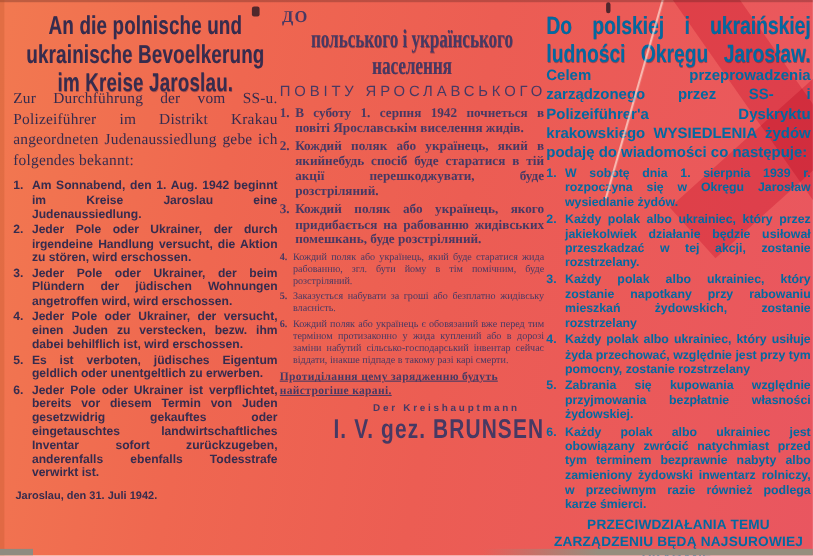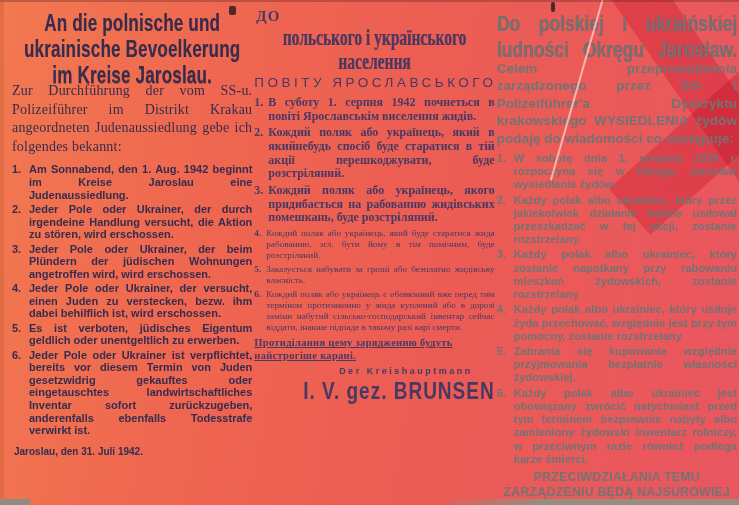--- a/index.html
+++ b/index.html
@@ -58,21 +58,21 @@
     text-decoration:underline;letter-spacing:.3px;
   }
   .ua-sig{margin-top:3px;text-align:right;font-family:"Liberation Sans",sans-serif;}
   .ua-sig-title{font-size:9px;font-weight:bold;letter-spacing:2.5px;margin:0 22px 0 0;}
   .ua-sig-name{
     font-size:19px;font-weight:bold;letter-spacing:1px;margin:1px 0 0 0;
     transform:scaleY(1.3);transform-origin:top right;
   }
 
   
-  .pl{color:#737373;}
+  .pl{color:#0369a1;}
   .pl-headwrap{height:50px;margin-top:4px;}
   .pl-headline{
     font-size:17.5px;font-weight:bold;line-height:1.15;margin:0;text-align:justify;text-align-last:justify;
     transform:scaleY(1.3);transform-origin:top center;
     text-shadow:.3px .3px .4px rgba(40,20,60,.35);
   }
   .pl-intro{font-size:13.6px;font-weight:bold;line-height:1.28;text-align:justify;margin:0 0 5px 0;}
   .pl .item{font-size:11.2px;line-height:1.18;font-weight:bold;margin-bottom:2px;}
   .pl-warning{font-size:12.4px;font-weight:bold;line-height:1.25;text-align:center;margin:4px 0 0 0;letter-spacing:.2px;}
 

